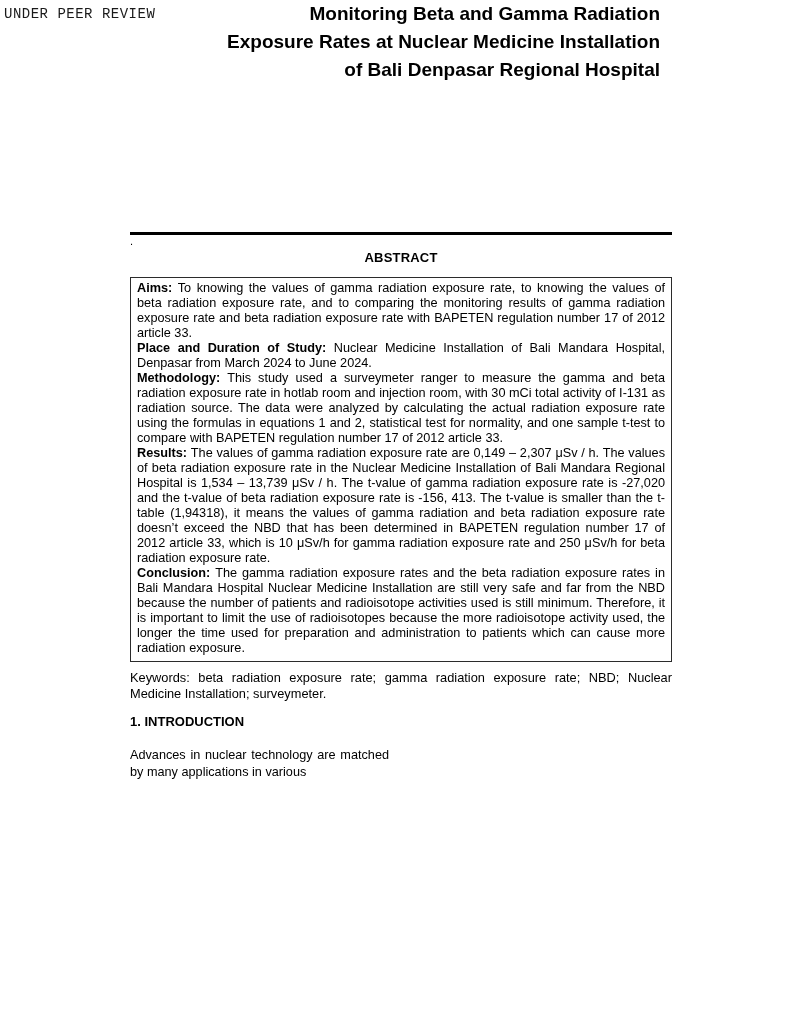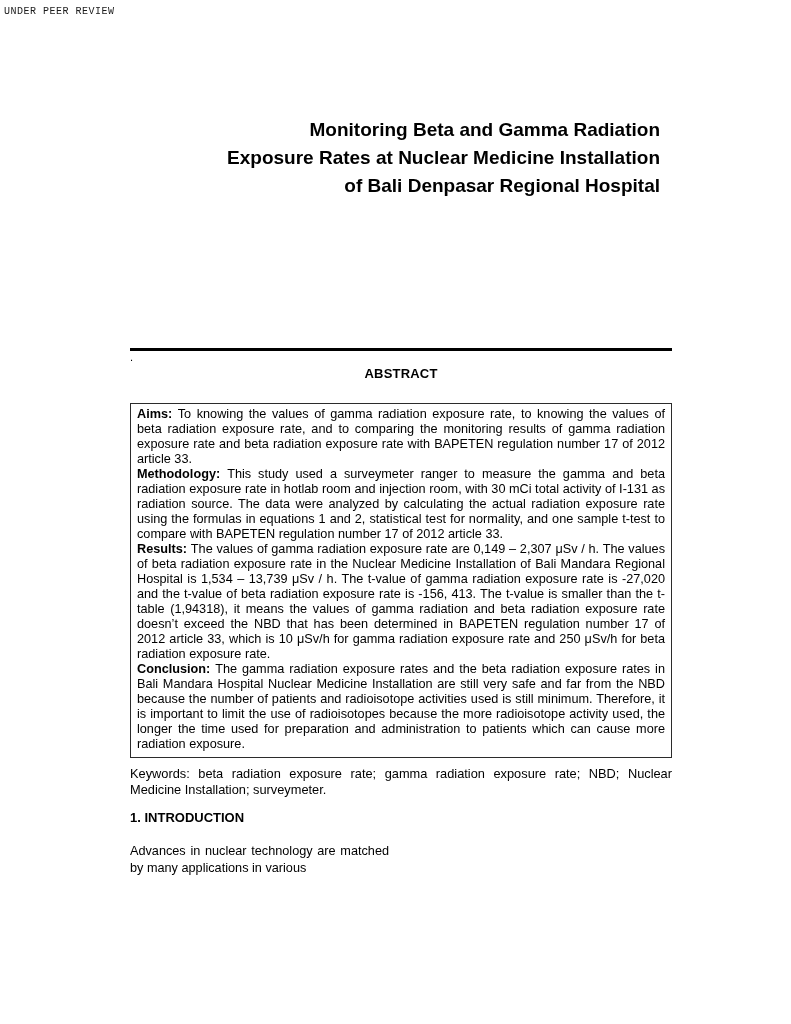--- a/index.html
+++ b/index.html
@@ -10,32 +10,31 @@
     position: relative;
     overflow: hidden;
     color: #000;
     font-family: "Liberation Sans", sans-serif;
   }
   .watermark {
     position: absolute;
     top: 6px;
     left: 4px;
     font-family: "Liberation Mono", "DejaVu Sans Mono", monospace;
-    font-size: 10px;
+    font-size: 14px;
     letter-spacing: 0.5px;
     color: #1a1a1a;
   }
   .content {
     position: absolute;
     left: 130px;
     top: 0;
     width: 542px;
   }
   .paper-title {
-    margin-top: 116px;
     text-align: right;
     padding-right: 12px;
     font-weight: bold;
     font-size: 19px;
     line-height: 28px;
   }
   .title-rule {
     margin-top: 148px;
     height: 3px;
     background: #000;
@@ -46,21 +45,21 @@
     margin-top: 2px;
   }
   .abstract-heading {
     font-weight: bold;
     font-size: 13px;
     margin-top: 4px;
     letter-spacing: 0.2px;
     text-align: center;
   }
   .abstract-box {
-    margin-top: 22px;
+    margin-top: 12px;
     border: 1px solid #2b2b2b;
     padding: 3px 6px 5px 6px;
   }
   .abstract-box p {
     font-size: 12.7px;
     line-height: 15px;
     text-align: justify;
   }
   .abstract-box .label { font-weight: bold; }
   .keywords {
@@ -103,20 +102,23 @@
 
   <div class="stray-period">.</div>
 
   <div class="abstract-heading">ABSTRACT</div>
 
   <div class="abstract-box">
     <p>
       <span class="label">Aims: </span><span>To knowing the values of gamma radiation exposure rate, to knowing the values of beta radiation exposure rate, and to comparing the monitoring results of gamma radiation exposure rate and beta radiation exposure rate with BAPETEN regulation number 17 of 2012 article 33.</span>
     </p>
     <p>
+      <span class="label">Place and Duration of Study: </span><span>Nuclear Medicine Installation of Bali Mandara Hospital, Denpasar from March 2024 to June 2024.</span>
+    </p>
+    <p>
       <span class="label">Methodology: </span><span>This study used a surveymeter ranger to measure the gamma and beta radiation exposure rate in hotlab room and injection room, with 30 mCi total activity of I-131 as radiation source. The data were analyzed by calculating the actual radiation exposure rate using the formulas in equations 1 and 2, statistical test for normality, and one sample t-test to compare with BAPETEN regulation number 17 of 2012 article 33.</span>
     </p>
     <p>
       <span class="label">Results: </span><span>The values of gamma radiation exposure rate are 0,149 – 2,307 μSv / h. The values of beta radiation exposure rate in the Nuclear Medicine Installation of Bali Mandara Regional Hospital is 1,534 – 13,739 μSv / h. The t-value of gamma radiation exposure rate is -27,020 and the t-value of beta radiation exposure rate is -156, 413. The t-value is smaller than the t-table (1,94318), it means the values of gamma radiation and beta radiation exposure rate doesn’t exceed the NBD that has been determined in BAPETEN regulation number 17 of 2012 article 33, which is 10 μSv/h for gamma radiation exposure rate and 250 μSv/h for beta radiation exposure rate.</span>
     </p>
     <p>
       <span class="label">Conclusion: </span><span>The gamma radiation exposure rates and the beta radiation exposure rates in Bali Mandara Hospital Nuclear Medicine Installation are still very safe and far from the NBD because the number of patients and radioisotope activities used is still minimum. Therefore, it is important to limit the use of radioisotopes because the more radioisotope activity used, the longer the time used for preparation and administration to patients which can cause more radiation exposure.</span>
     </p>
   </div>
 

